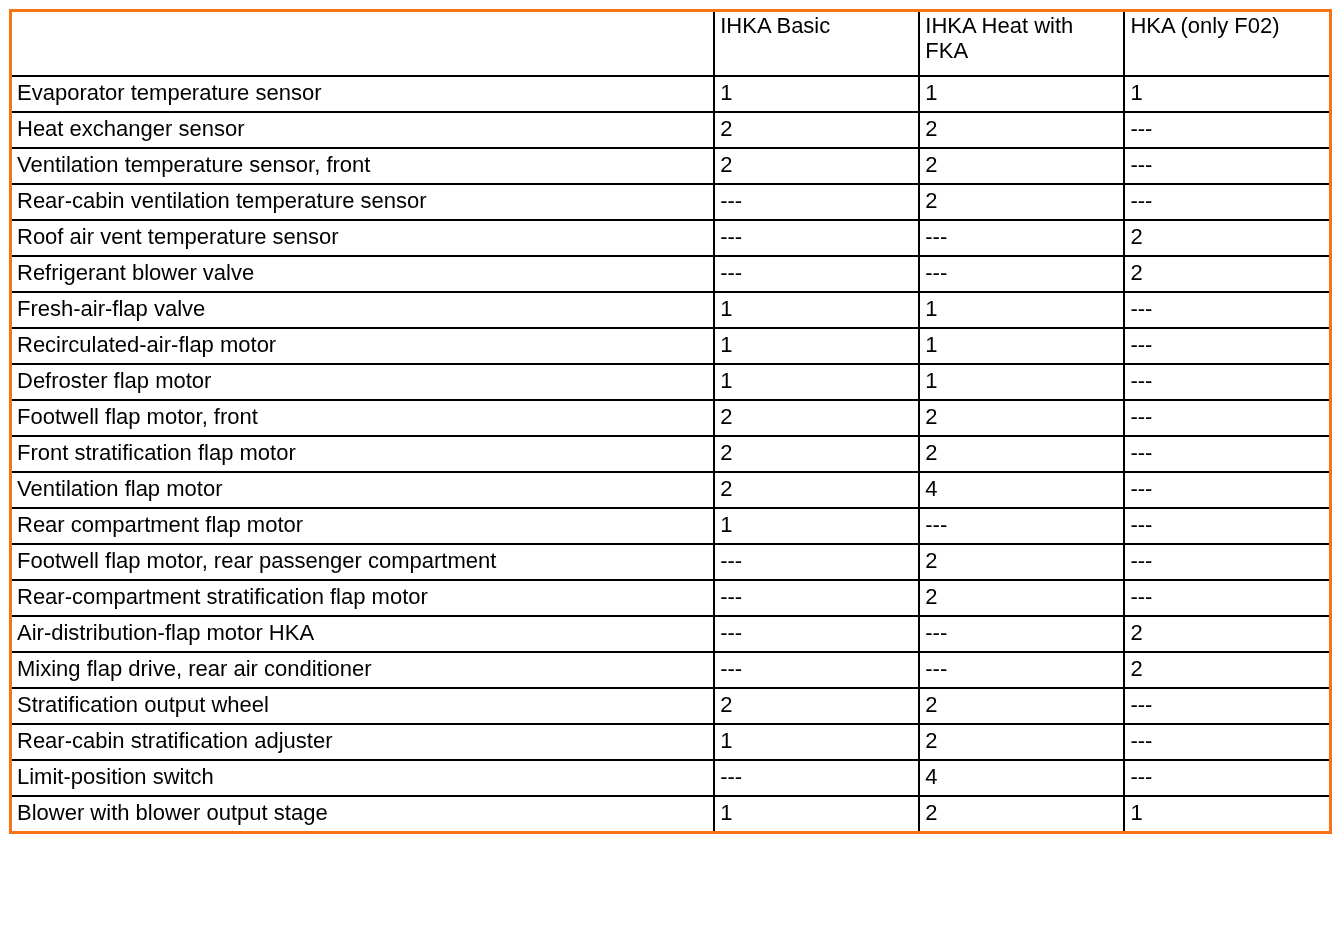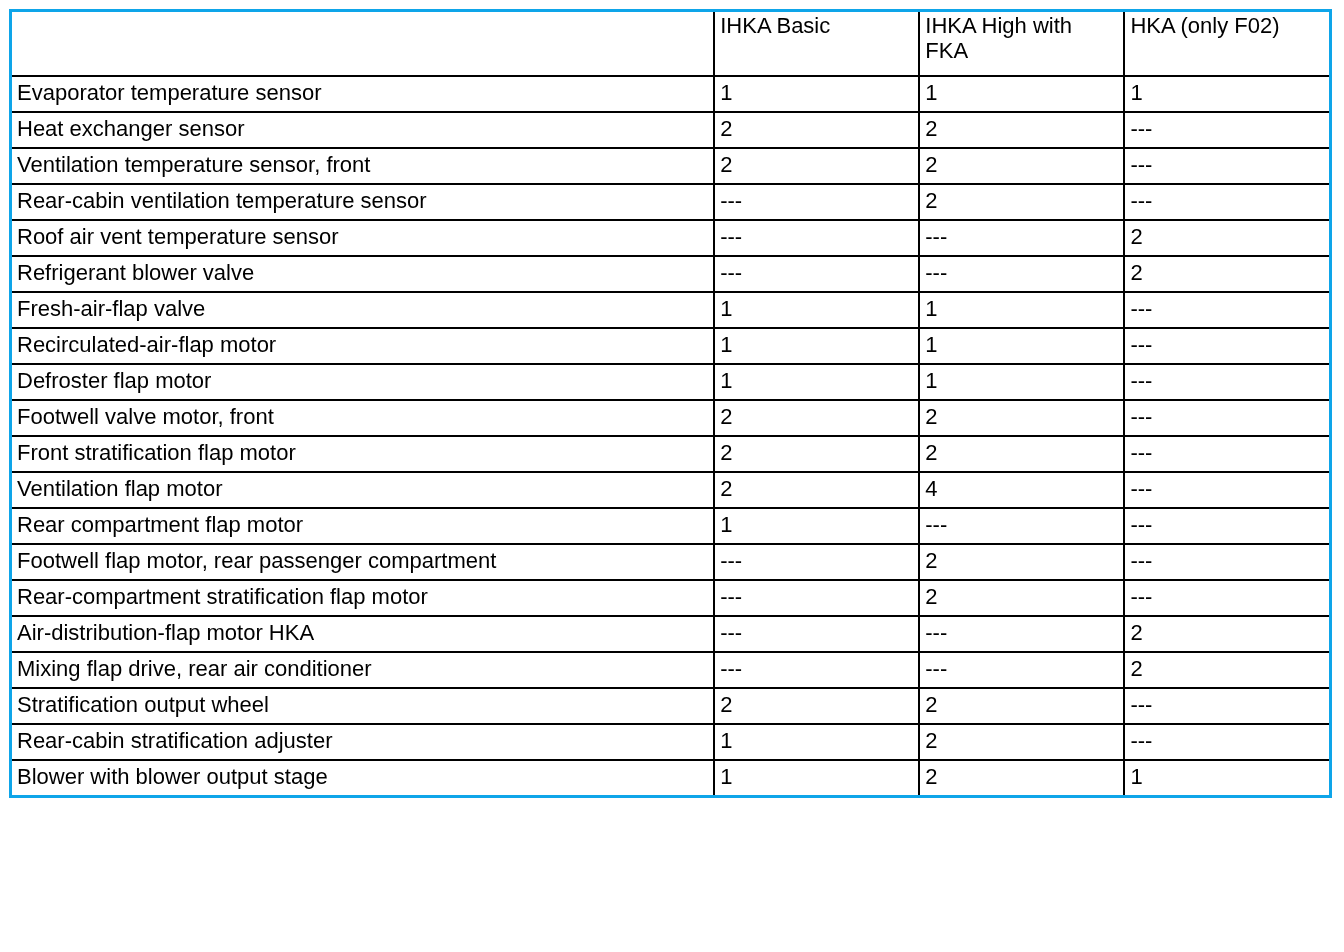--- a/index.html
+++ b/index.html
@@ -13,21 +13,21 @@
     width: 1344px;
     height: 952px;
     box-sizing: border-box;
     padding: 9px 12px 10px 9px;
     background: #ffffff;
   }
   table.components {
     border-collapse: collapse;
     width: 100%;
     table-layout: fixed;
-    border: 3px solid #0ea5e9;
+    border: 3px solid #f97316;
   }
   table.components th,
   table.components td {
     border: 2px solid #000000;
     font-size: 22px;
     font-weight: normal;
     text-align: left;
     padding: 1px 4px 2px 5px;
     overflow: hidden;
     white-space: nowrap;
@@ -57,21 +57,21 @@
     <colgroup>
       <col class="c-name">
       <col class="c-basic">
       <col class="c-high">
       <col class="c-hka">
     </colgroup>
     <thead>
       <tr id="header-row">
           <th></th>
           <th>IHKA Basic</th>
-          <th>IHKA High with FKA</th>
+          <th>IHKA Heat with FKA</th>
           <th>HKA (only F02)</th>
         </tr>
     </thead>
     <tbody id="table-body">
         <tr>
           <td>Evaporator temperature sensor</td>
           <td>1</td>
           <td>1</td>
           <td>1</td>
         </tr>
@@ -117,21 +117,21 @@
           <td>1</td>
           <td>---</td>
         </tr>
         <tr>
           <td>Defroster flap motor</td>
           <td>1</td>
           <td>1</td>
           <td>---</td>
         </tr>
         <tr>
-          <td>Footwell valve motor, front</td>
+          <td>Footwell flap motor, front</td>
           <td>2</td>
           <td>2</td>
           <td>---</td>
         </tr>
         <tr>
           <td>Front stratification flap motor</td>
           <td>2</td>
           <td>2</td>
           <td>---</td>
         </tr>
@@ -174,20 +174,26 @@
         <tr>
           <td>Stratification output wheel</td>
           <td>2</td>
           <td>2</td>
           <td>---</td>
         </tr>
         <tr>
           <td>Rear-cabin stratification adjuster</td>
           <td>1</td>
           <td>2</td>
+          <td>---</td>
+        </tr>
+        <tr>
+          <td>Limit-position switch</td>
+          <td>---</td>
+          <td>4</td>
           <td>---</td>
         </tr>
         <tr>
           <td>Blower with blower output stage</td>
           <td>1</td>
           <td>2</td>
           <td>1</td>
         </tr>
       </tbody>
   </table>

